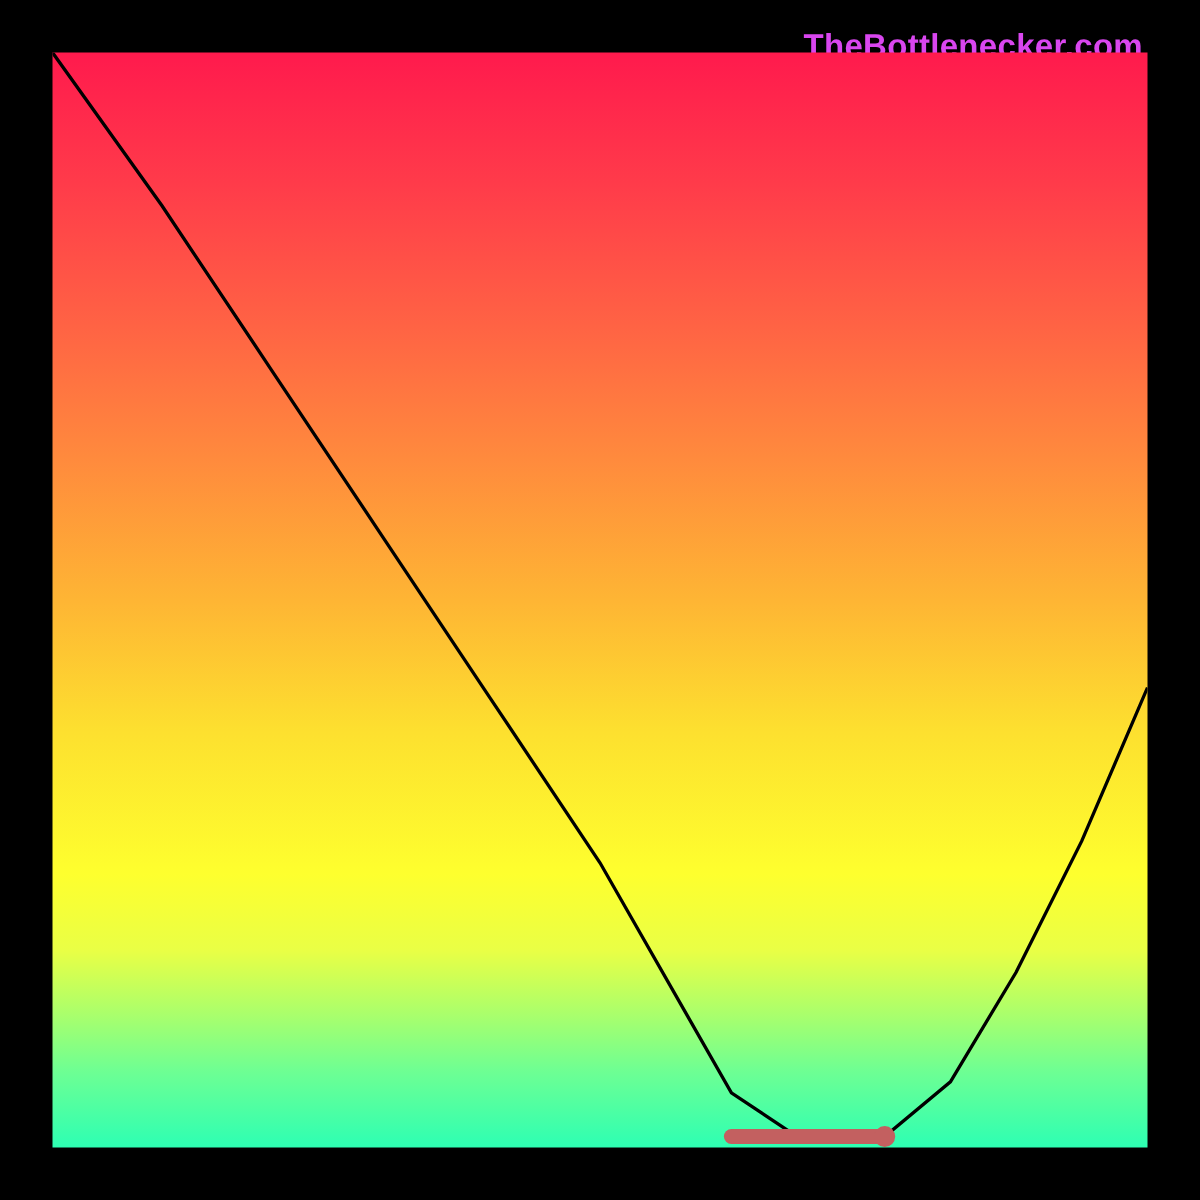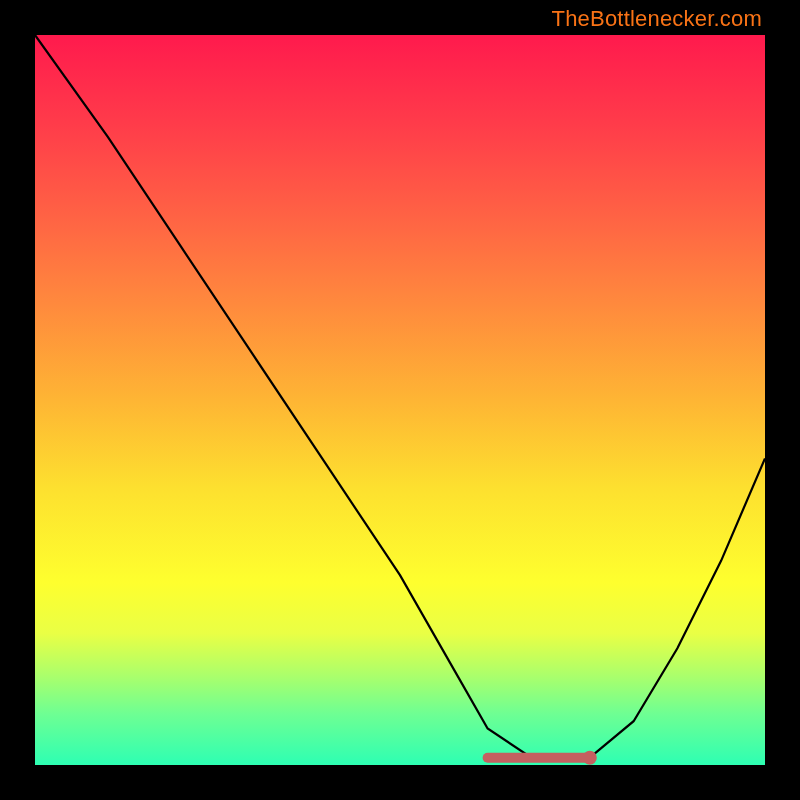--- a/index.html
+++ b/index.html
@@ -19,25 +19,25 @@
       #feb534 50%,
       #fde02f 62%,
       #feff2e 75%,
       #e9ff45 82%,
       #a8ff6d 88%,
       #6eff93 93%,
       #2dffb3 100%);
   }
   .attribution {
     position: absolute;
-    top: 6px;
+    top: 18px;
     right: 38px;
-    color: #f97316;
+    color: #d946ef;
     font-size: 22px;
-    font-weight: normal;
+    font-weight: bold;
     letter-spacing: 0.2px;
   }
   .curve-layer {
     position: absolute;
     left: 35px;
     top: 35px;
     width: 730px;
     height: 730px;
     pointer-events: none;
   }

